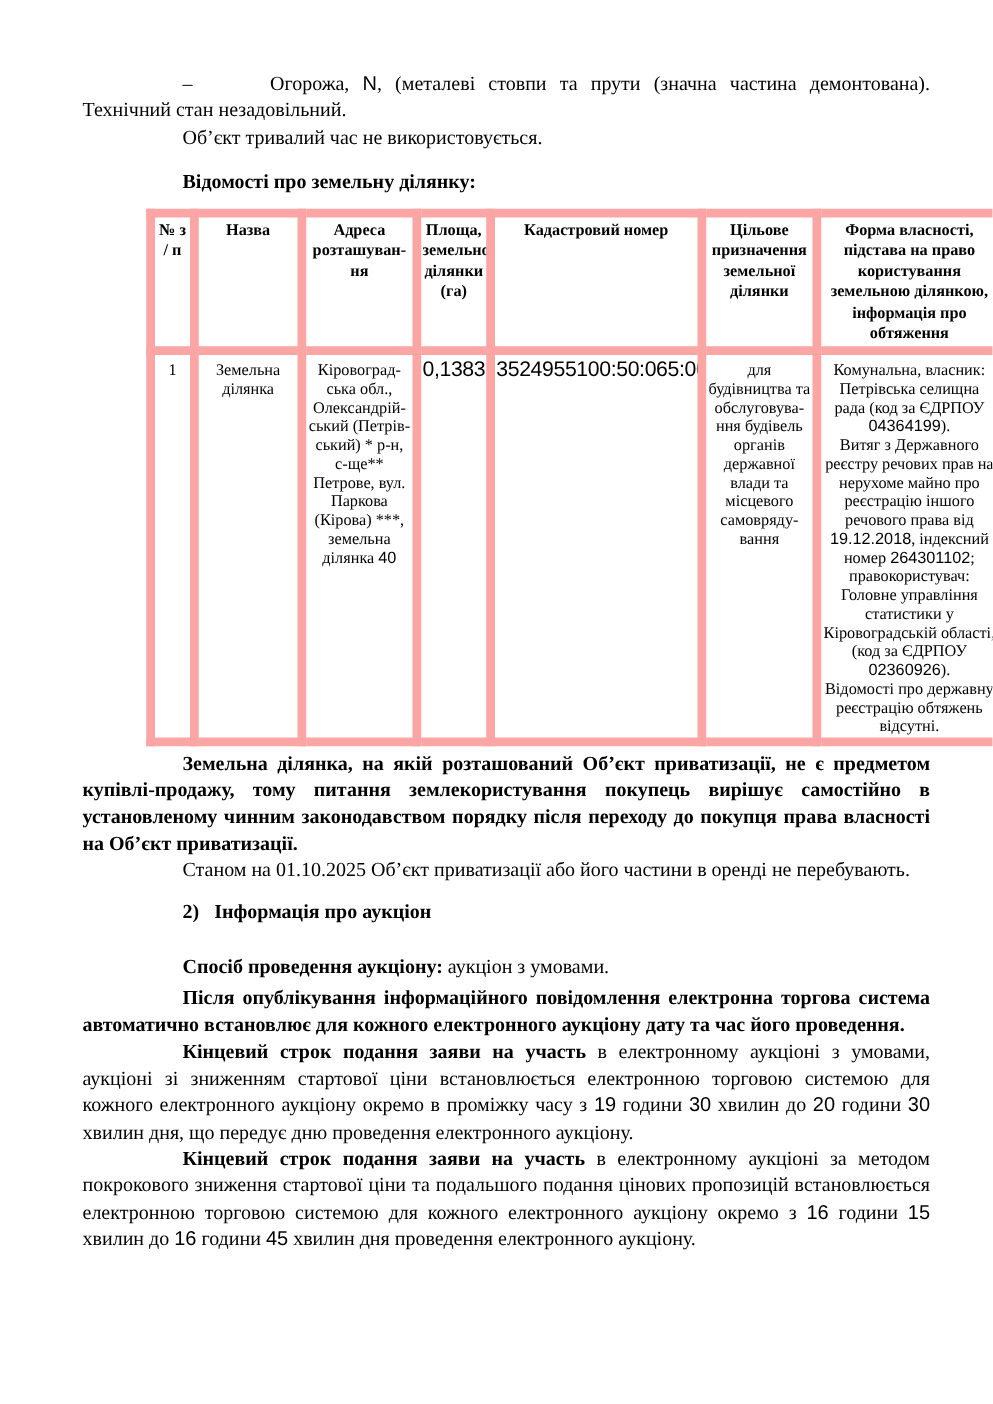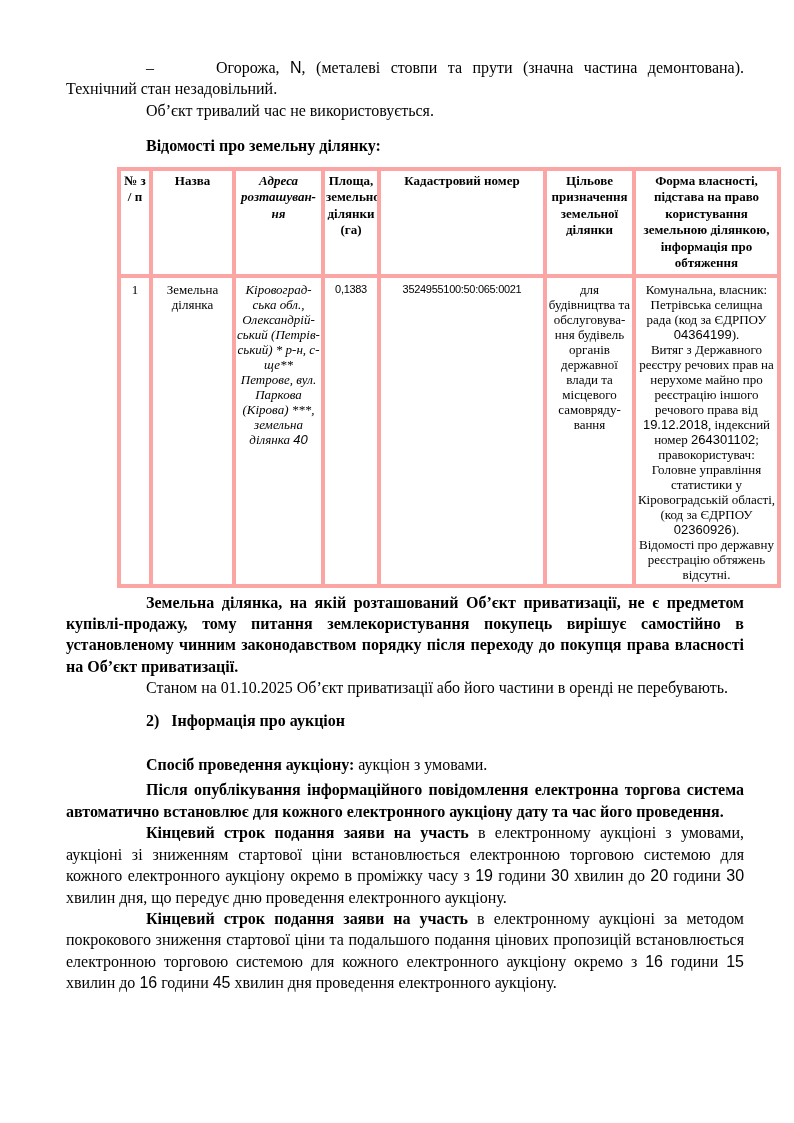--- a/index.html
+++ b/index.html
@@ -12,28 +12,28 @@
   .tabsp{display:inline-block;width:62px;}
   .b{font-weight:bold;}
   .sans{font-family:"Liberation Sans",sans-serif;}
   .sansb{font-family:"Liberation Sans",sans-serif;font-weight:bold;}
   .h1{font-weight:bold;text-indent:80px;margin-top:14px;}
   .h2{font-weight:bold;margin-top:11px;margin-bottom:23px;text-indent:80px;}
   .line{text-indent:80px;text-align:left;}
   .mt{margin-top:4px;font-weight:bold;}
   table{border-collapse:collapse;table-layout:fixed;width:619px;
         margin:10px 0 0 51px;font-size:13px;}
-  th,td{border:4px solid #fca5a5;vertical-align:top;text-align:center;
+  th,td{border:7px solid #fca5a5;vertical-align:top;text-align:center;
         padding:2px 1px;overflow:hidden;}
   th{font-weight:bold;line-height:16.5px;height:99px;}
   td{line-height:15px;padding-top:4px;}
   td .own-p{margin:0;}
-  .cell-sans{font-family:"Liberation Sans",sans-serif;font-size:11px;
+  .cell-sans{font-family:"Liberation Sans",sans-serif;font-size:17px;
              letter-spacing:-0.3px;}
-  .c1{width:26px;}.c2{width:77px;}.c3{width:83px;font-style:italic;}.c4{width:50px;}
+  .c1{width:26px;}.c2{width:77px;}.c3{width:83px;}.c4{width:50px;}
   .c5{width:160px;}.c6{width:83px;}.c7{width:139px;}
 </style>
 </head>
 <body>
 
 <div class="page">
 
   <p class="jp"><span>–</span><span class="tabsp"></span><span><span>Огорожа, </span><span class="sans">N</span><span>, (металеві стовпи та прути (значна частина демонтована). Технічний стан незадовільний.</span></span></p>
 
   <p class="jp">Об’єкт тривалий час не використовується.</p>

